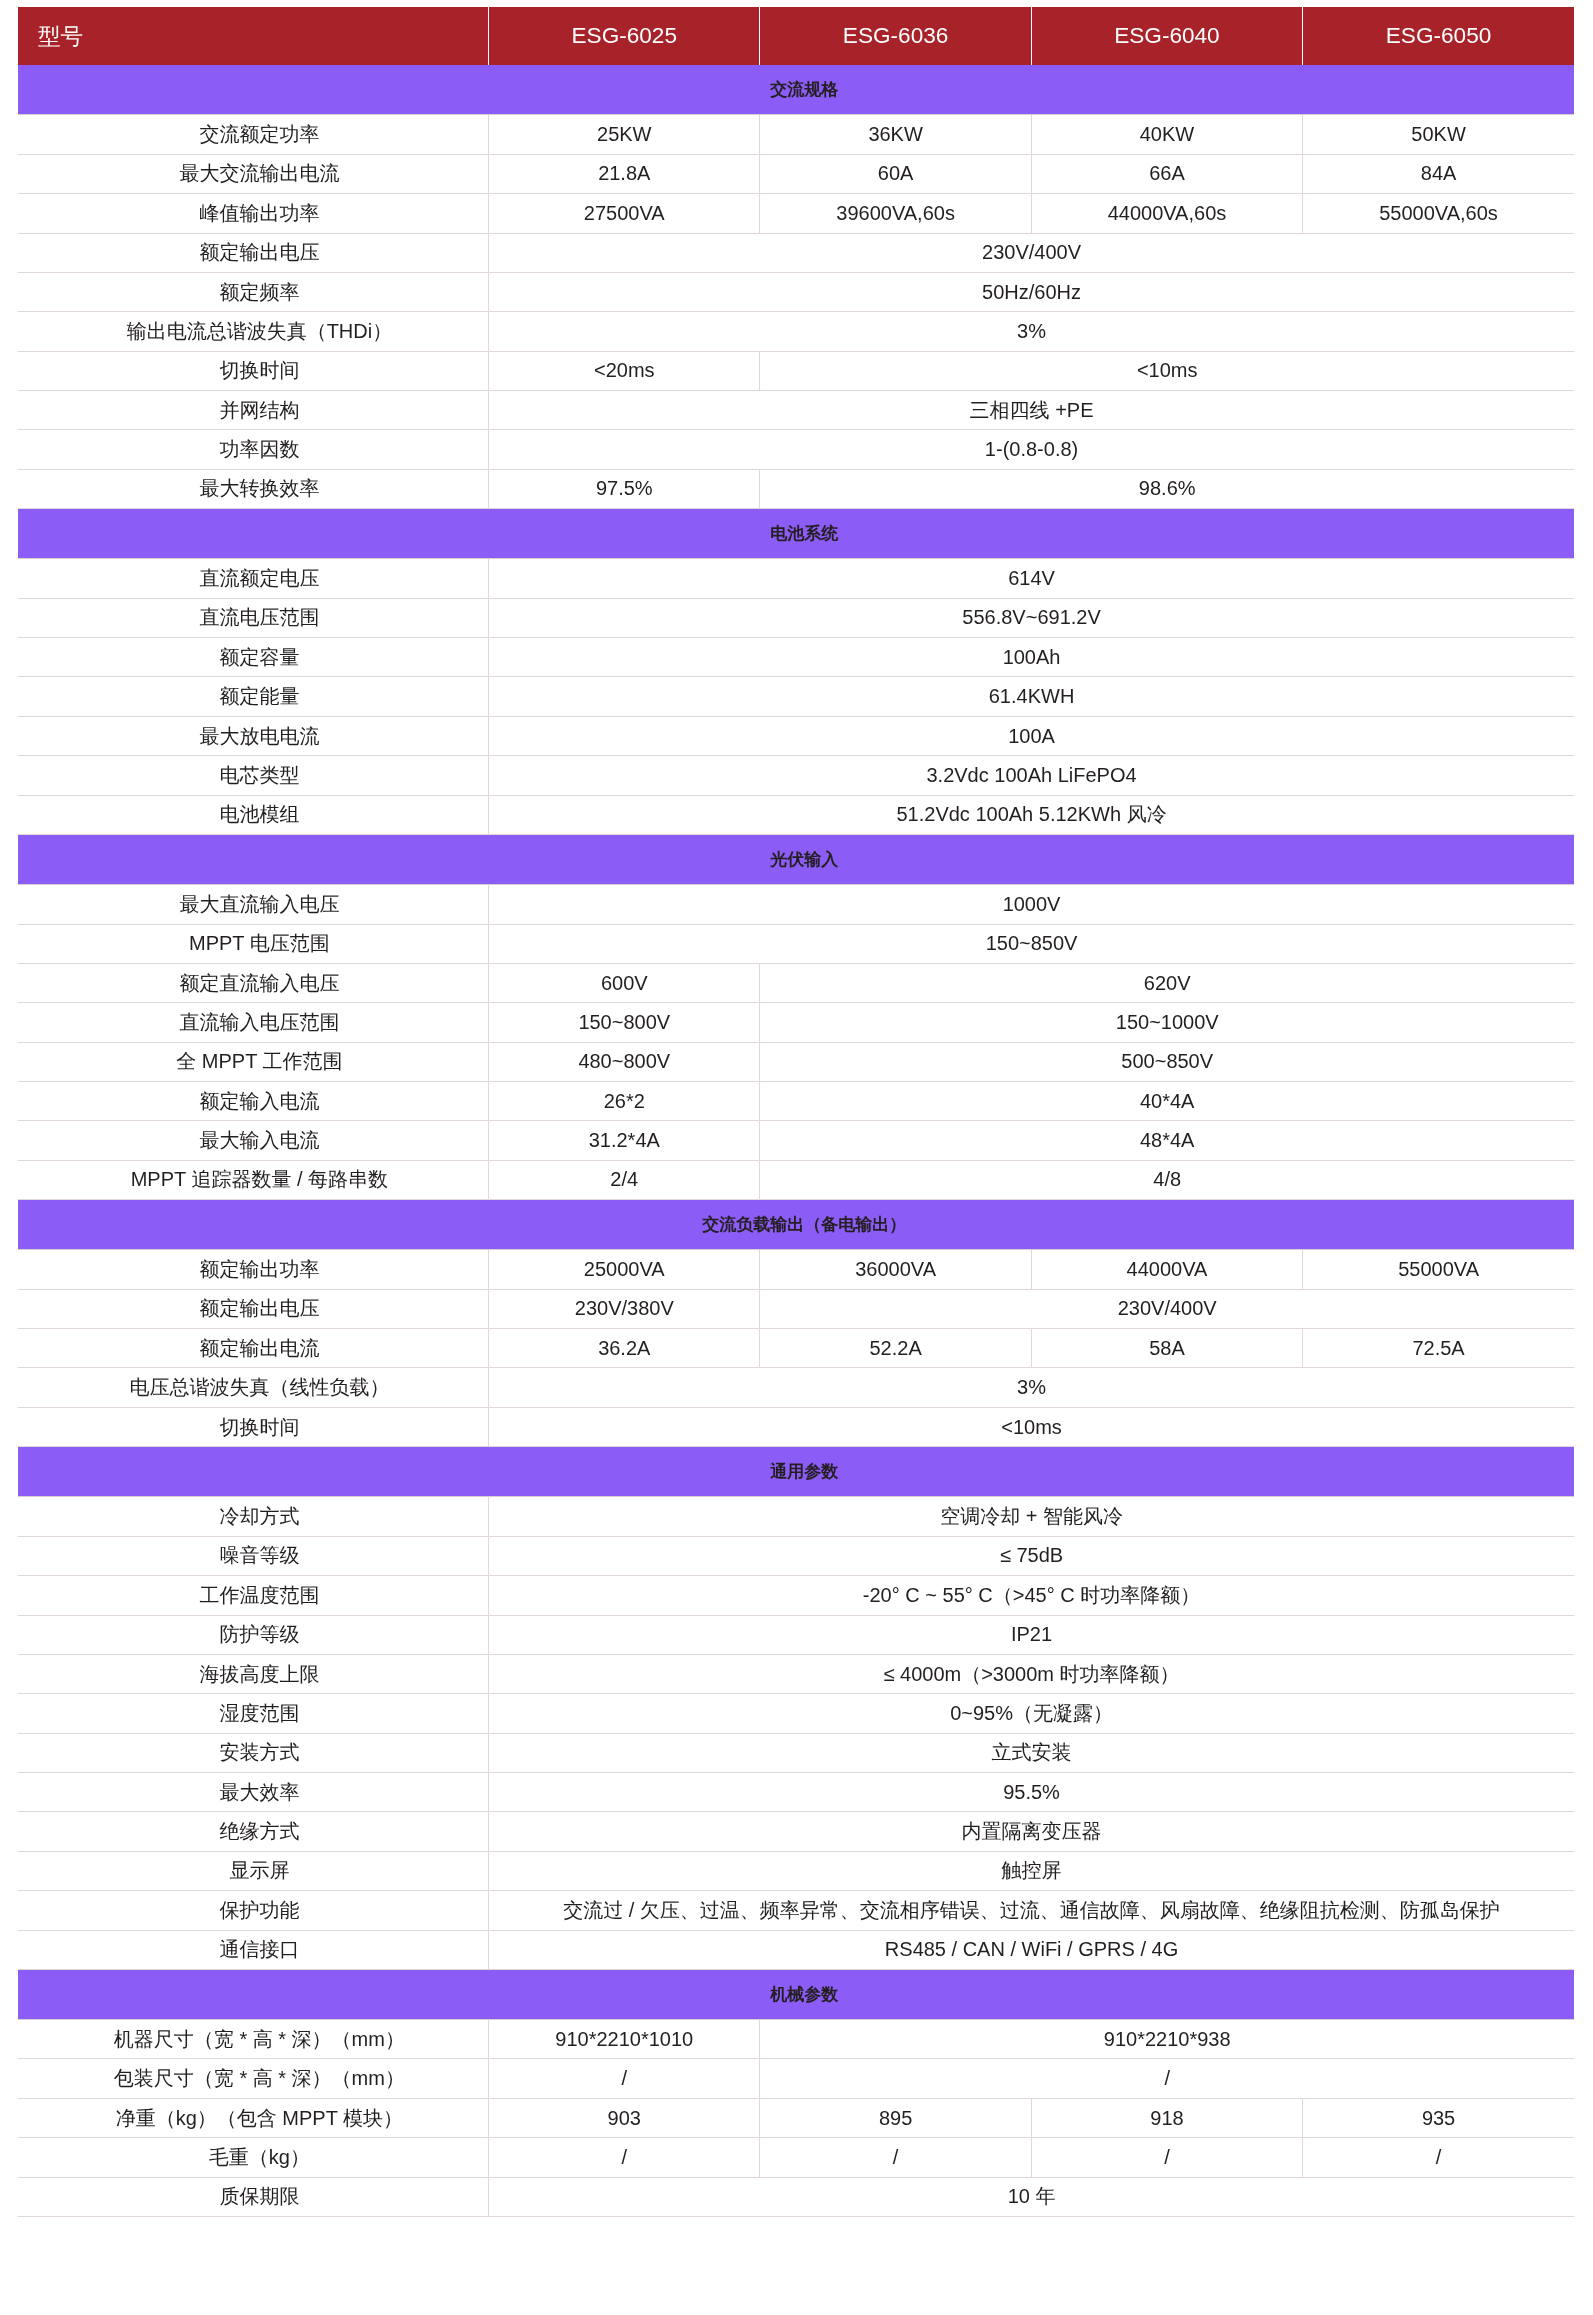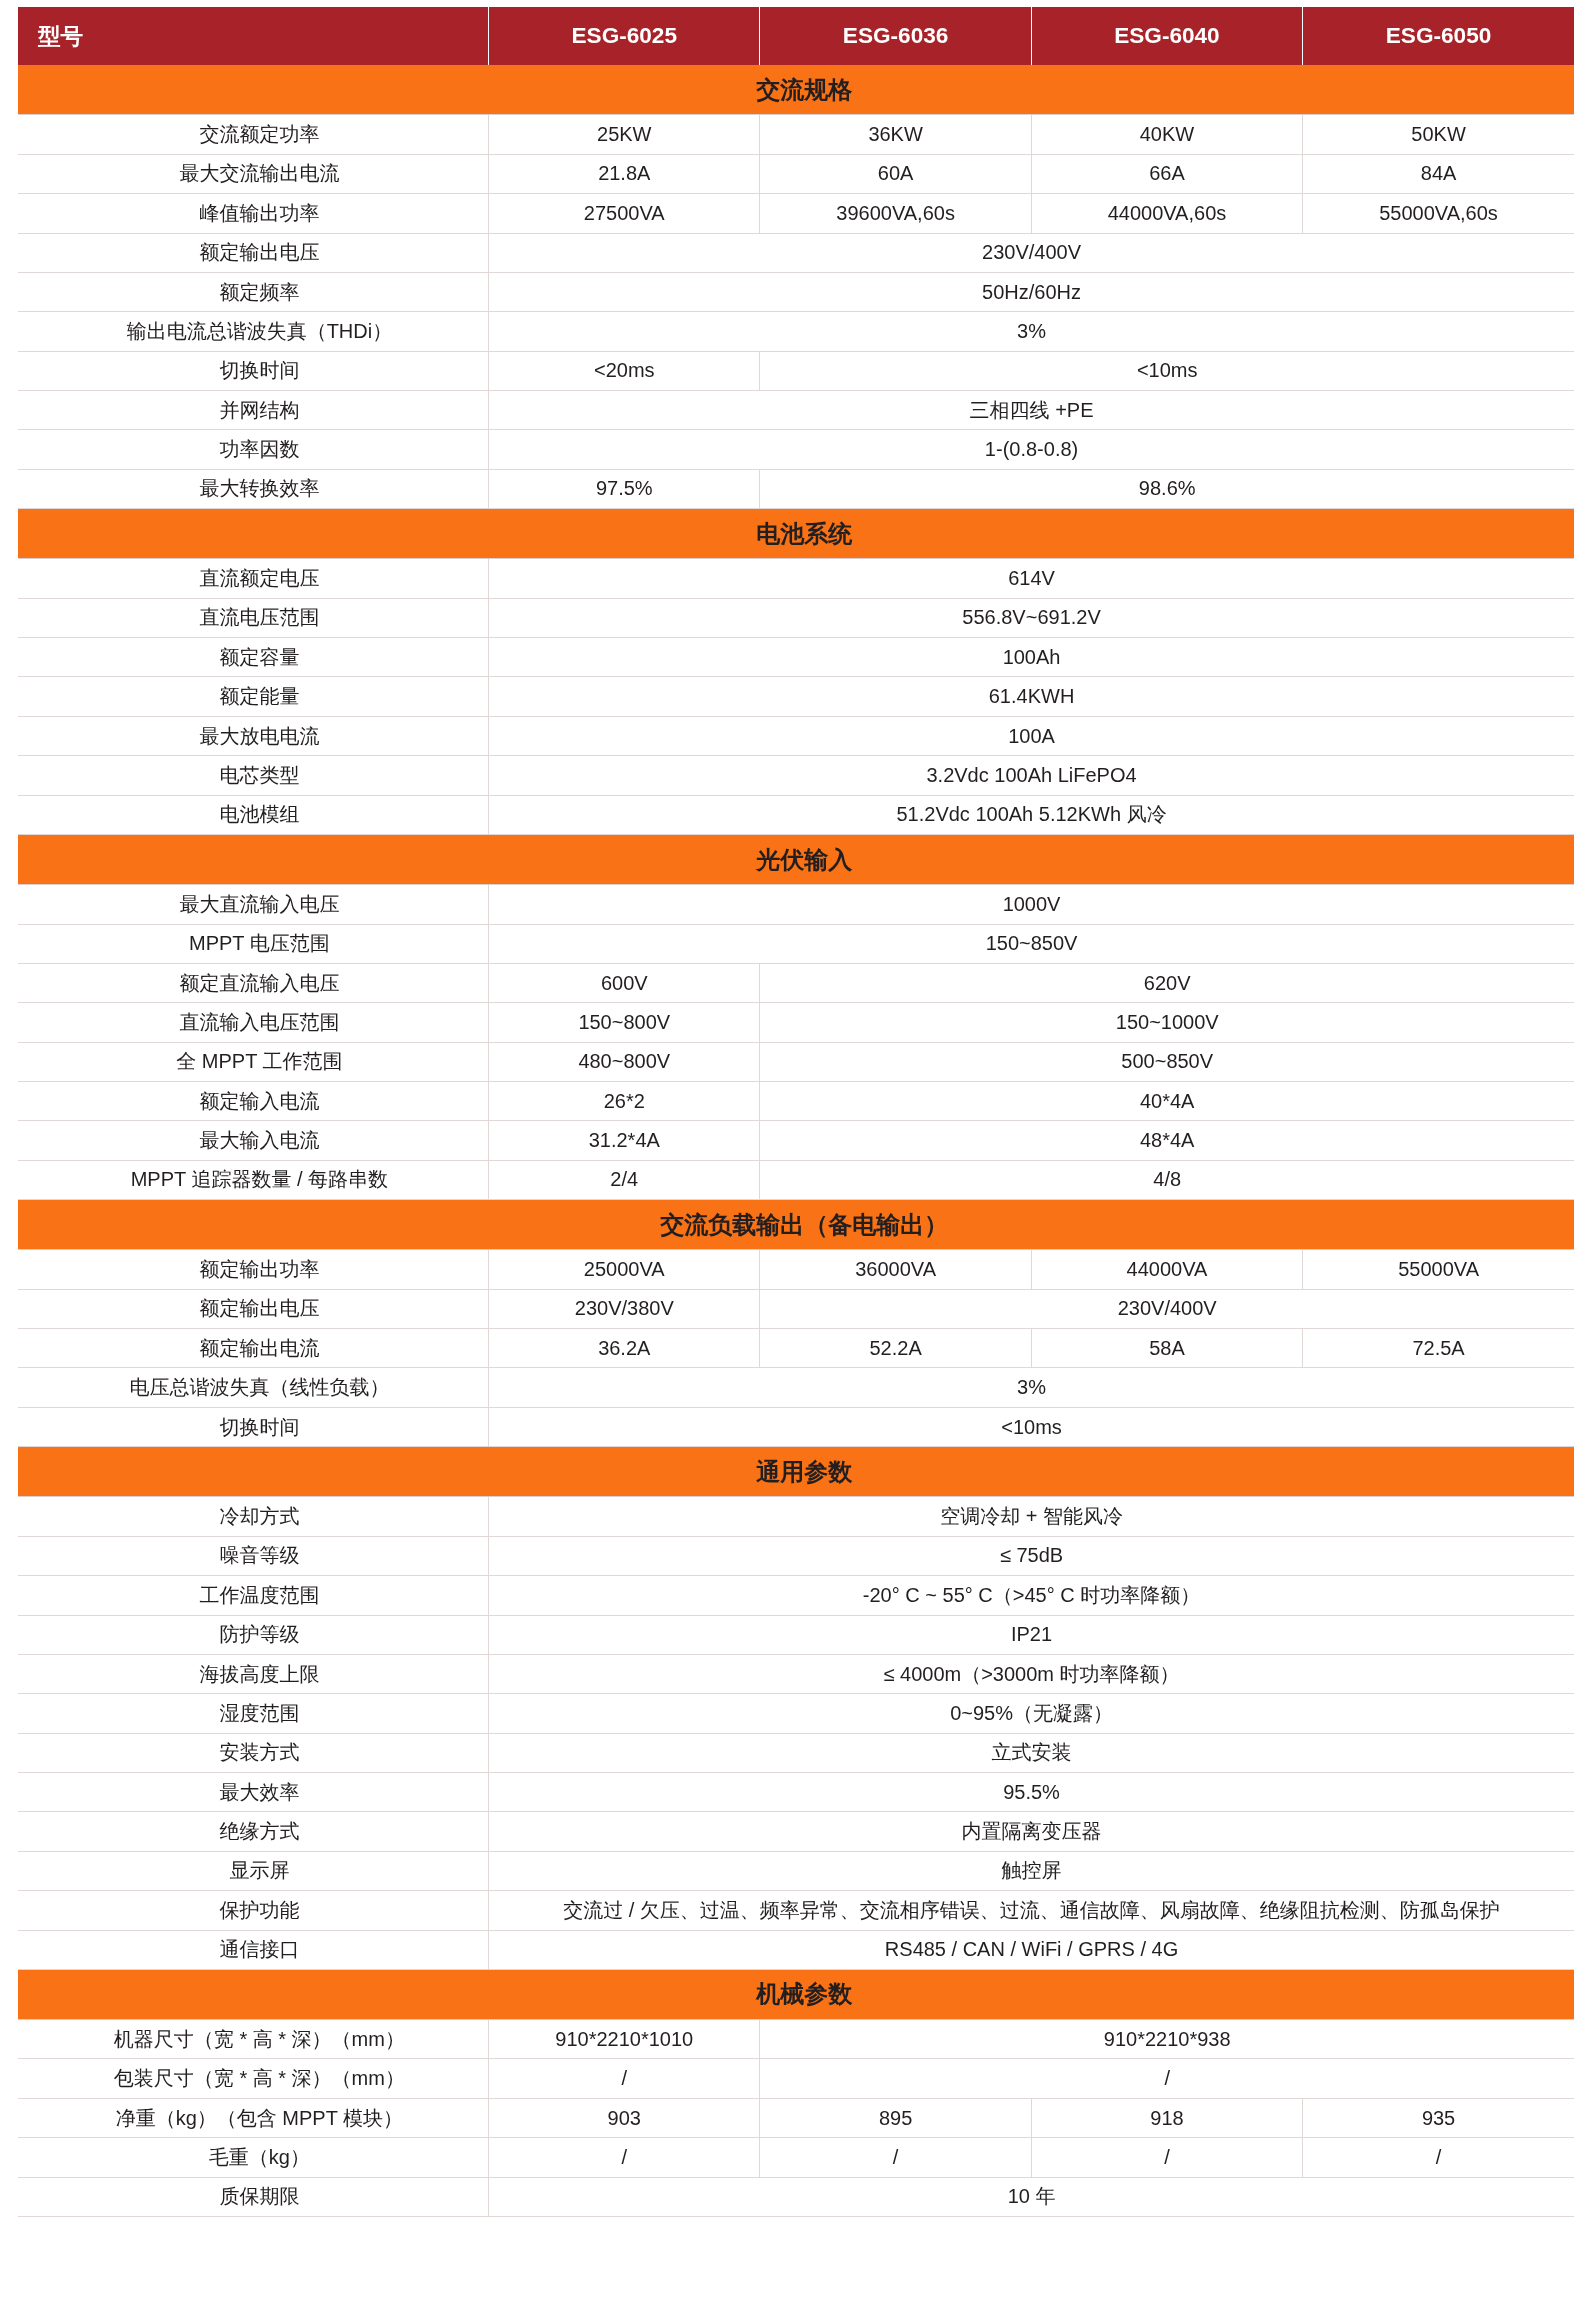--- a/index.html
+++ b/index.html
@@ -27,36 +27,36 @@
   table.spec col.c0 { width: 470px; }
   table.spec col.c1 { width: 271px; }
   table.spec col.c2 { width: 271px; }
   table.spec col.c3 { width: 271px; }
   table.spec col.c4 { width: 271px; }
 
   thead th {
     background: #a82329;
     color: #ffffff;
     font-size: 22.6px;
-    font-weight: bold;
+    font-weight: normal;
     height: 56px;
     text-align: center;
     border-right: 1.8px solid #ffffff;
     vertical-align: middle;
   }
   thead th.first {
     text-align: left;
     padding-left: 20px;
   }
   thead th:last-child { border-right: none; }
 
   tr.section td {
-    background: #f97316;
+    background: #8b5cf6;
     font-weight: bold;
-    font-size: 24px;
+    font-size: 17px;
     padding: 8.1px 0 8.1px 16.3px;
     border-bottom: 0.9px solid #d9cfce;
     color: #231f20;
   }
   tbody td {
     border-bottom: 0.9px solid #e0d8d7;
     height: 33px;
     vertical-align: middle;
     text-align: center;
     font-size: 20px;

